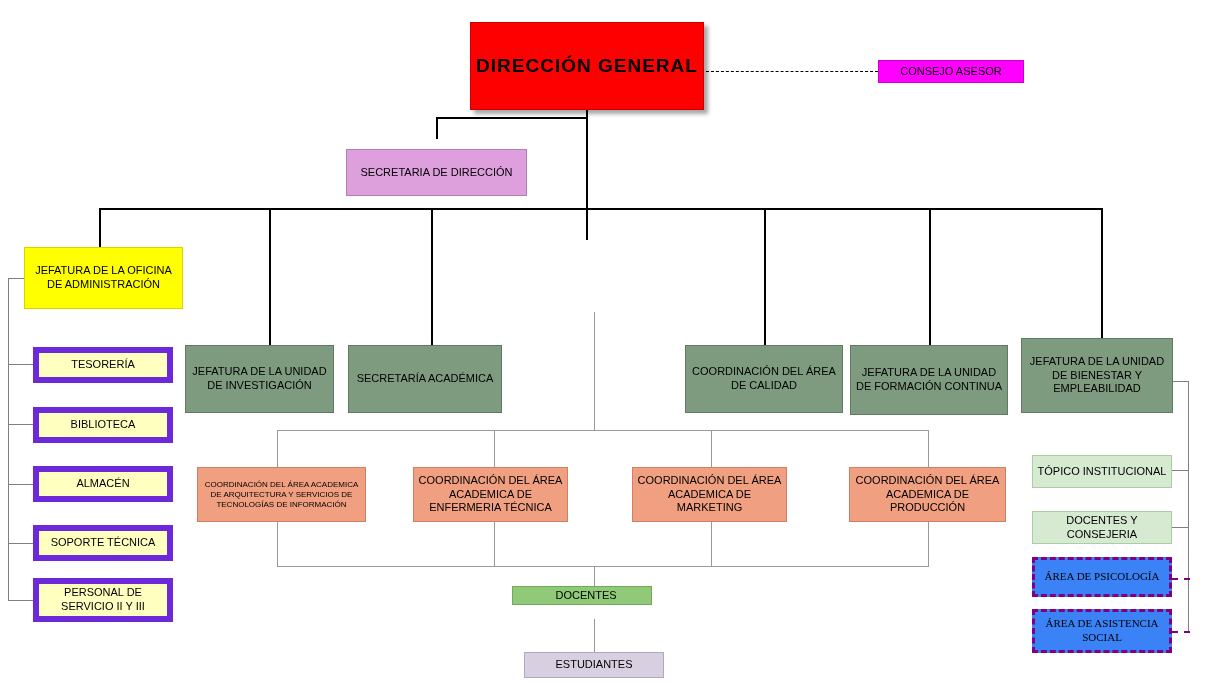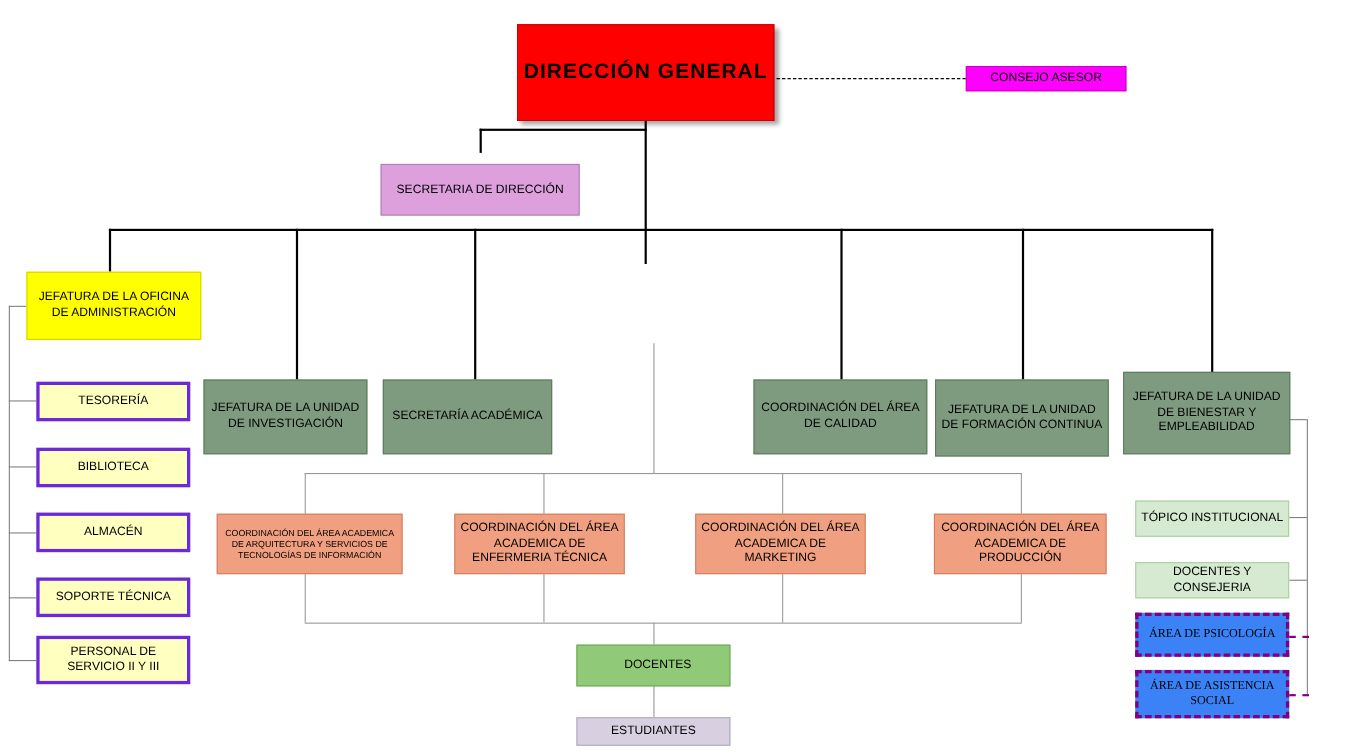--- a/index.html
+++ b/index.html
@@ -57,21 +57,21 @@
     border: 1px solid #d4d400;
     font-size: 11px;
   }
   .n-green-dark {
     background: #7f9b7f;
     border: 1px solid #5f7b5f;
     font-size: 11px;
   }
   .n-lightyellow {
     background: #ffffc0;
-    border: 3px solid #6d28d9;
+    border: 6px solid #6d28d9;
     font-size: 11px;
   }
   .n-salmon {
     background: #f0a080;
     border: 1px solid #d08060;
     font-size: 11px;
   }
   .n-salmon.small {
     font-size: 8px;
   }
@@ -250,21 +250,21 @@
   </div>
 
   <div class="node n-dashed-purple" style="left:1032px; top:557px; width:140px; height:40px;">
     <span>ÁREA DE PSICOLOGÍA</span>
   </div>
 
   <div class="node n-dashed-purple" style="left:1032px; top:609px; width:140px; height:44px;">
     <span>ÁREA DE ASISTENCIA SOCIAL</span>
   </div>
 
-  <div class="node n-docentes" style="left:524px; top:586px; width:140px; height:38px;padding-left:12px;">
+  <div class="node n-docentes" style="left:512px; top:586px; width:140px; height:19px;padding-left:12px;">
     <span>DOCENTES</span>
   </div>
 
   <div class="node n-estudiantes" style="left:524px; top:652px; width:140px; height:26px;">
     <span>ESTUDIANTES</span>
   </div>
 
 </div>
 
 </body></html>

